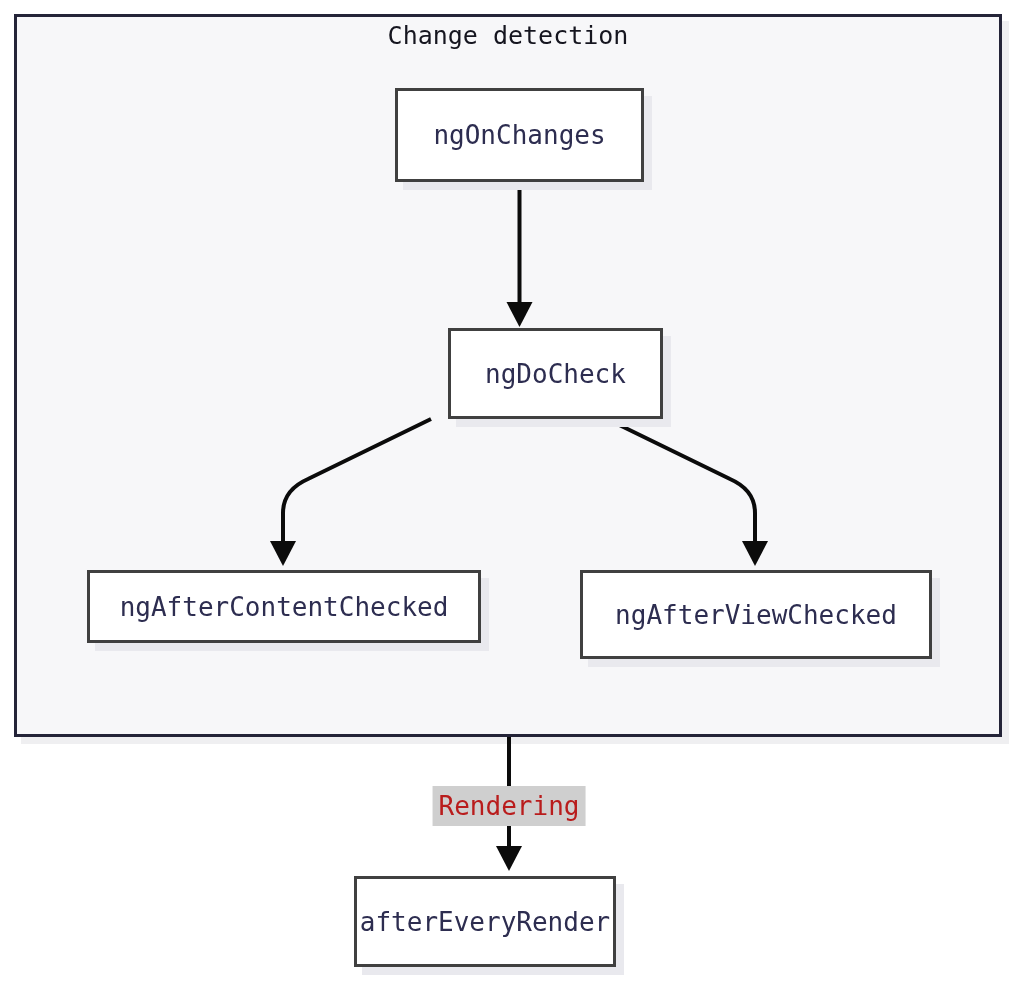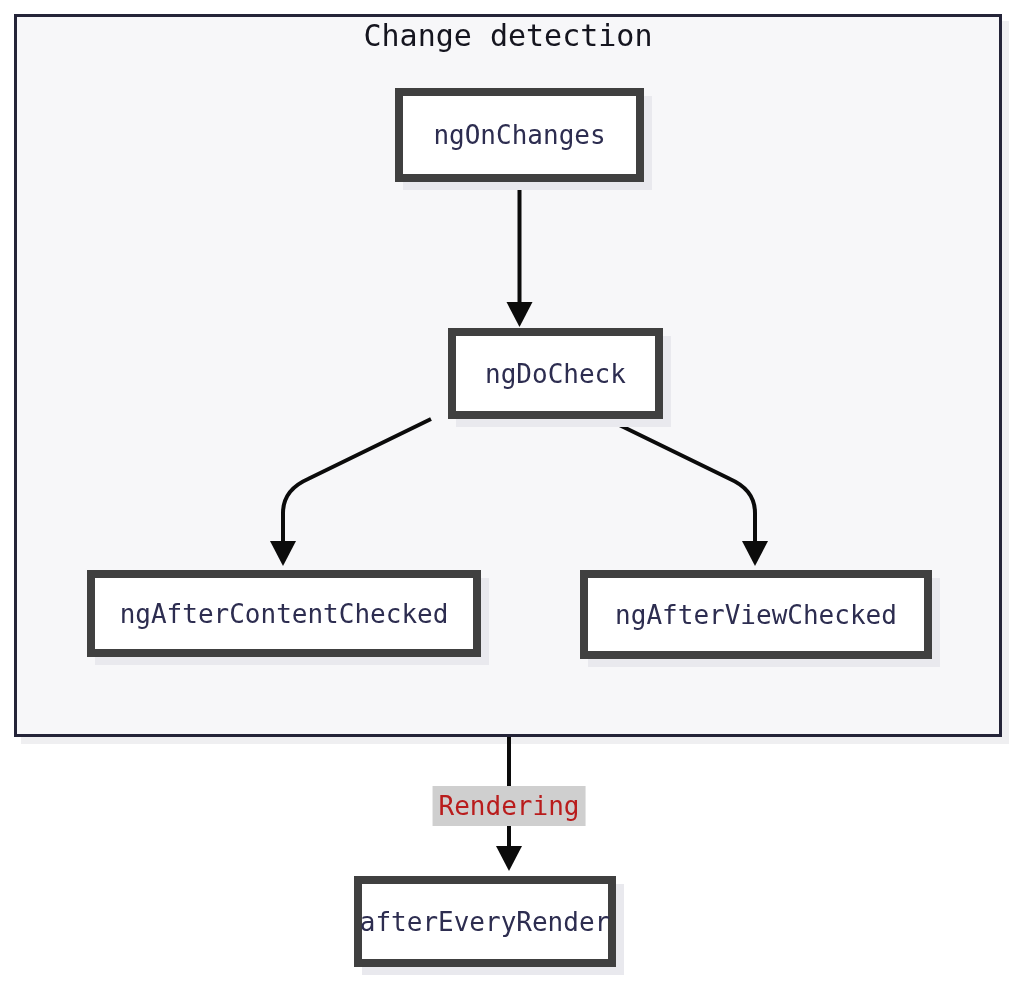--- a/index.html
+++ b/index.html
@@ -26,51 +26,51 @@
     border: 3px solid #242438;
     box-shadow: 7px 7px 0 0 #efeff1;
     z-index: 0;
   }
   .group-title {
     position: absolute;
     left: 14px;
     top: 20px;
     width: 988px;
     text-align: center;
-    font-size: 30px;
+    font-size: 25px;
     line-height: 32px;
     color: #15151f;
     z-index: 2;
   }
   .edges-layer {
     position: absolute;
     left: 0;
     top: 0;
     width: 1017px;
     height: 984px;
     z-index: 1;
     pointer-events: none;
   }
   .node {
     position: absolute;
     box-sizing: border-box;
     background: #ffffff;
-    border: 8px solid #404040;
+    border: 3px solid #404040;
     box-shadow: 8px 8px 0 0 #e9e9ee;
     display: flex;
     align-items: center;
     justify-content: center;
     font-size: 26px;
     color: #2d2d50;
     white-space: nowrap;
     z-index: 3;
   }
   .node-ngOnChanges            { left: 395px; top:  88px; width: 249px; height:  94px; }
   .node-ngDoCheck              { left: 412px; top: 328px; width: 215px; height:  91px; margin-left: 36px; }
-  .node-ngAfterContentChecked  { left:  87px; top: 570px; width: 394px; height:  87px; }
+  .node-ngAfterContentChecked  { left:  87px; top: 570px; width: 394px; height:  73px; }
   .node-ngAfterViewChecked     { left: 580px; top: 570px; width: 352px; height:  89px; }
   .node-afterEveryRender       { left: 354px; top: 876px; width: 262px; height:  91px; }
   .edge-label {
     position: absolute;
     left: 509px;
     top: 786px;
     transform: translateX(-50%);
     height: 40px;
     line-height: 40px;
     padding: 0 6px;

